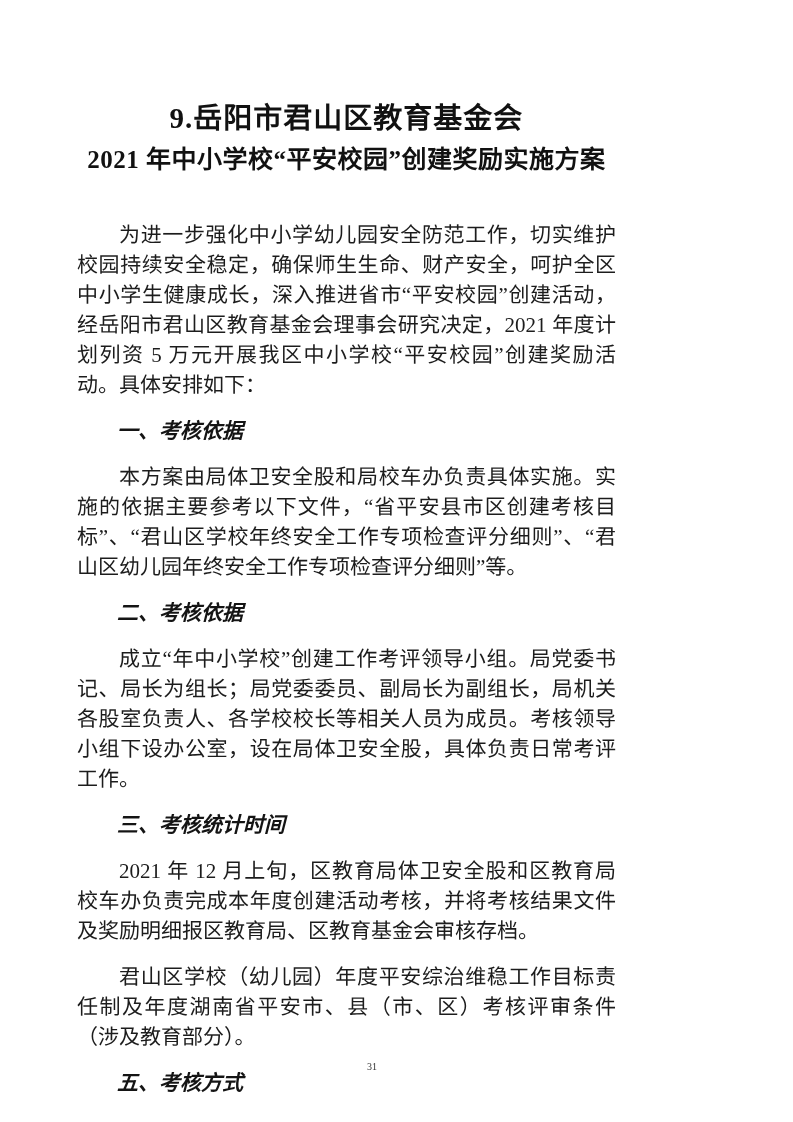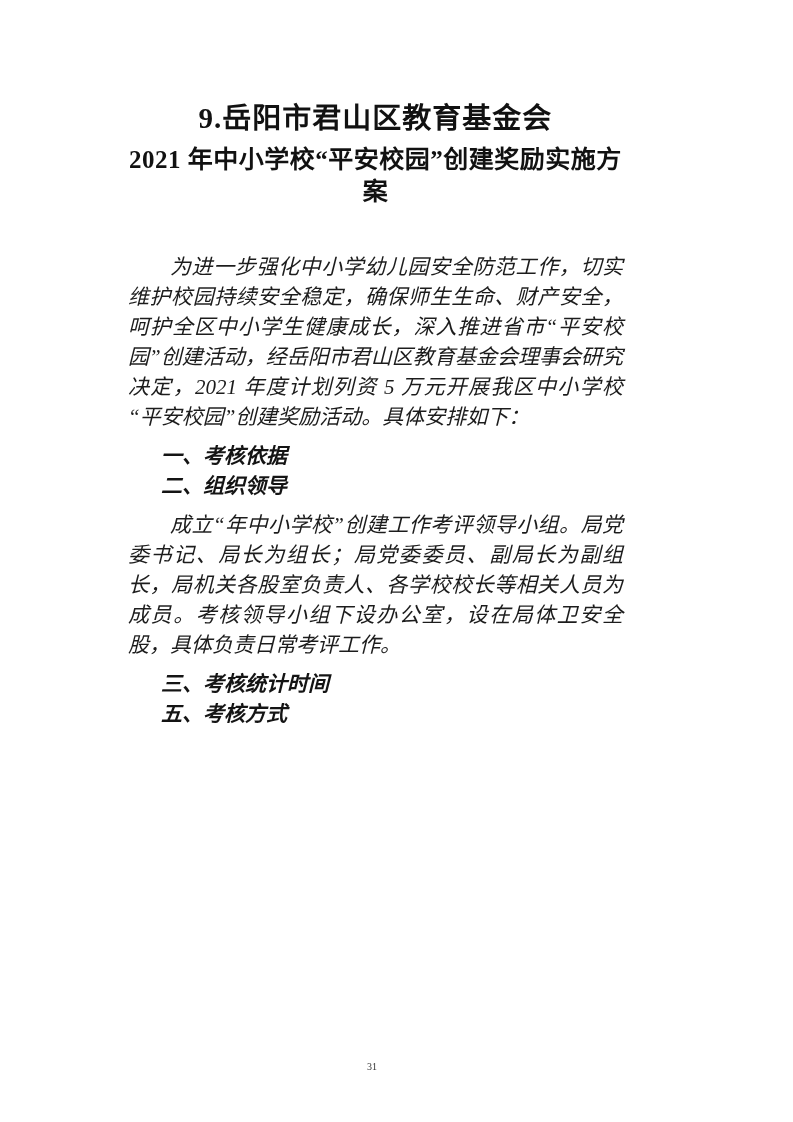--- a/index.html
+++ b/index.html
@@ -9,21 +9,21 @@
   }
   .page {
     position: relative;
     width: 744px;
     height: 1122px;
     background: #ffffff;
     color: #1a1a1a;
     font-family: "Liberation Serif", "DejaVu Serif", serif;
     overflow: hidden;
     box-sizing: border-box;
-    padding: 100px 112px 0 119px;
+    padding: 100px 112px 0 61px;
   }
   .doc-title {
     margin: 0;
     font-size: 29px;
     line-height: 36px;
     font-weight: bold;
     text-align: center;
     letter-spacing: 1px;
     color: #111111;
   }
@@ -37,26 +37,25 @@
     color: #111111;
   }
   .doc-body {
     margin-top: 44px;
     font-size: 21px;
     line-height: 30px;
     text-align: justify;
     color: #1c1c1c;
   }
   .para {
-    margin: 9px;
+    margin: 16px;
     text-indent: 2em;
-    font-style: italic;
   }
   .sec-heading {
-    margin: 0;
+    margin: 14px;
     text-indent: 2em;
     font-weight: bold;
     font-style: italic; 
     color: #141414;
   }
   .page-footer {
     position: absolute;
     left: 0;
     right: 0;
     bottom: 48px;
@@ -74,26 +73,29 @@
 
   <h1 class="doc-title">9.岳阳市君山区教育基金会</h1>
 
   <h2 class="doc-subtitle">2021 年中小学校“平安校园”创建奖励实施方案</h2>
 
   <div class="doc-body">
 
     <p class="para">为进一步强化中小学幼儿园安全防范工作，切实维护校园持续安全稳定，确保师生生命、财产安全，呵护全区中小学生健康成长，深入推进省市“平安校园”创建活动，经岳阳市君山区教育基金会理事会研究决定，2021 年度计划列资 5 万元开展我区中小学校“平安校园”创建奖励活动。具体安排如下：</p>
 
     <p class="sec-heading">一、考核依据</p>
+    <p class="para">本方案由局体卫安全股和局校车办负责具体实施。实施的依据主要参考以下文件，“省平安县市区创建考核目标”、“君山区学校年终安全工作专项检查评分细则”、“君山区幼儿园年终安全工作专项检查评分细则”等。</p>
 
-    <p class="sec-heading">二、组织领导</p>
+    <p class="sec-heading">二、考核依据</p>
     <p class="para">成立“年中小学校”创建工作考评领导小组。局党委书记、局长为组长；局党委委员、副局长为副组长，局机关各股室负责人、各学校校长等相关人员为成员。考核领导小组下设办公室，设在局体卫安全股，具体负责日常考评工作。</p>
 
     <p class="sec-heading">三、考核统计时间</p>
+    <p class="para">2021 年 12 月上旬，区教育局体卫安全股和区教育局校车办负责完成本年度创建活动考核，并将考核结果文件及奖励明细报区教育局、区教育基金会审核存档。</p>
 
+    <p class="para">君山区学校（幼儿园）年度平安综治维稳工作目标责任制及年度湖南省平安市、县（市、区）考核评审条件（涉及教育部分）。</p>
 
     <p class="sec-heading">五、考核方式</p>
 
   </div>
 
   <div class="page-footer">31</div>
 
 </div>
 
 </body></html>

